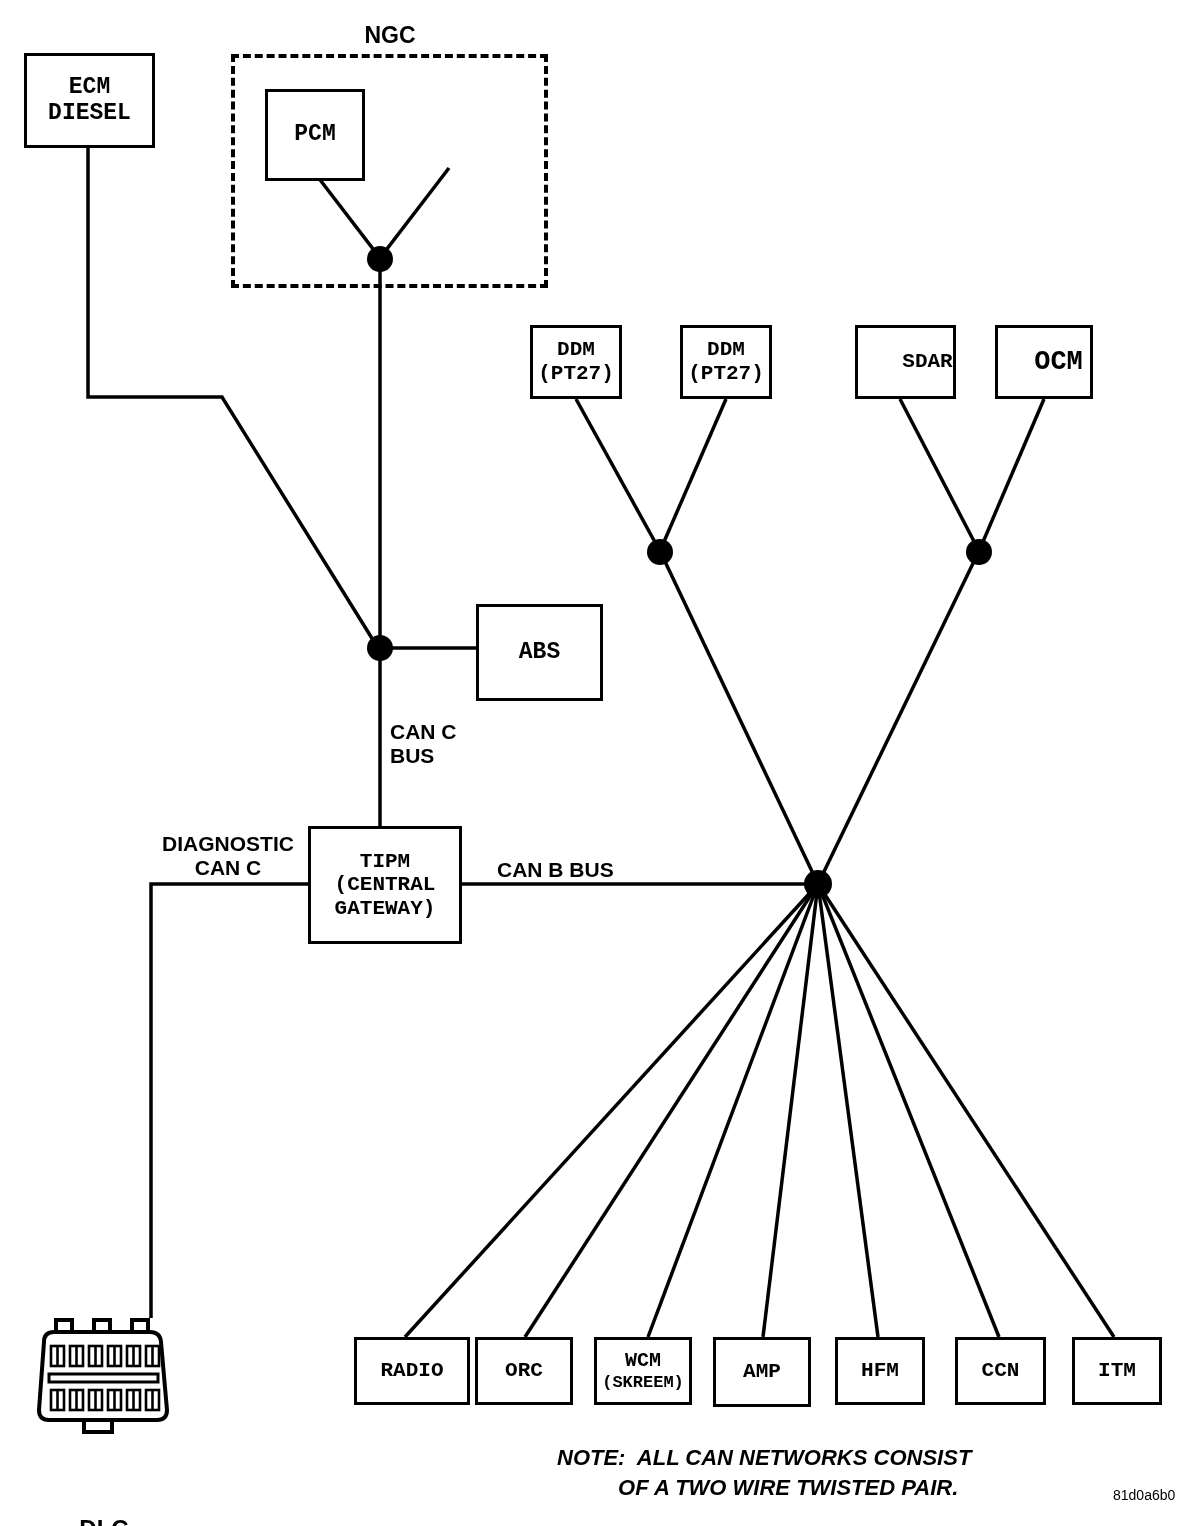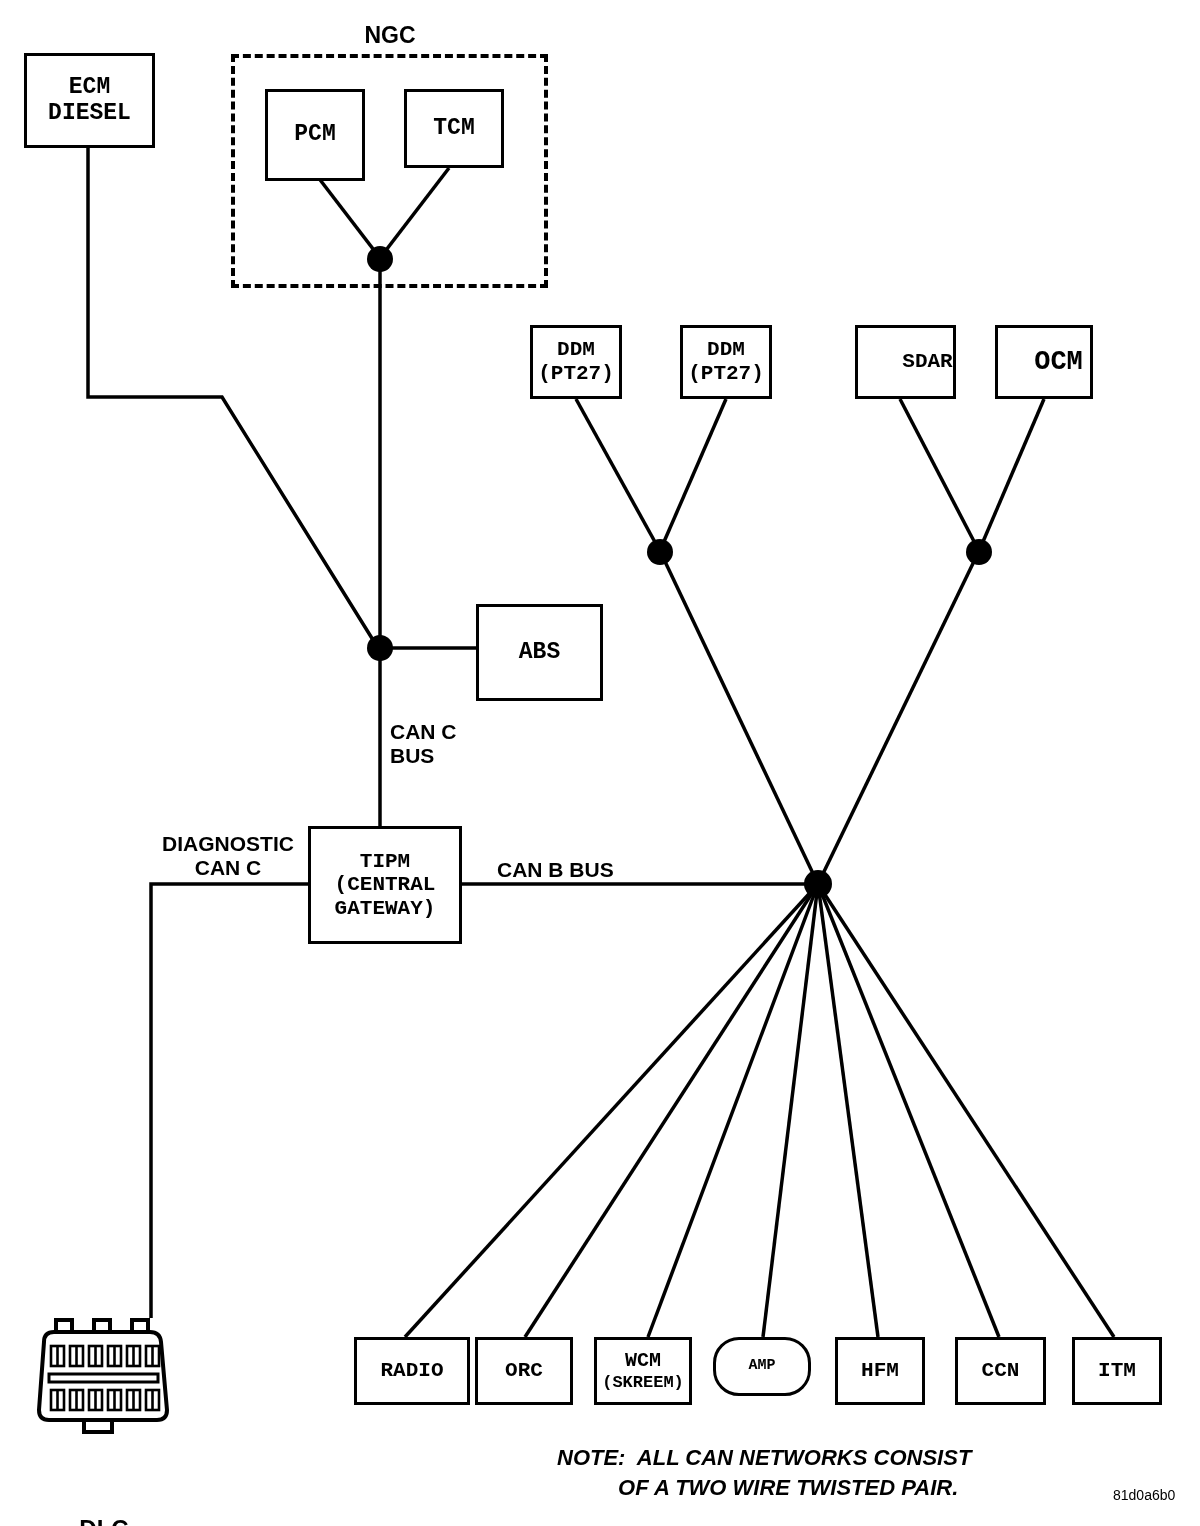--- a/index.html
+++ b/index.html
@@ -130,23 +130,20 @@
 
   <div class="node-box" style="left:24px; top:53px; width:131px; height:95px; font-size:23px;">
     <span class="node-label-main">ECM</span>
     <span class="node-label-sub">DIESEL</span>
   </div>
 
   <div class="node-box" style="left:265px; top:89px; width:100px; height:92px; font-size:23px;">
     <span class="node-label-main">PCM</span>
   </div>
 
-  <div class="node-box" style="left:404px; top:89px; width:100px; height:79px; font-size:23px;">
-    <span class="node-label-main">TCM</span>
-  </div>
 
   <div class="node-box" style="left:530px; top:325px; width:92px; height:74px; font-size:21px;">
     <span class="node-label-main">DDM</span>
     <span class="node-label-sub">(PT27)</span>
   </div>
 
   <div class="node-box" style="left:680px; top:325px; width:92px; height:74px; font-size:21px;">
     <span class="node-label-main">DDM</span>
     <span class="node-label-sub">(PT27)</span>
   </div>
@@ -175,21 +172,21 @@
 
   <div class="node-box" style="left:475px; top:1337px; width:98px; height:68px; font-size:21px;">
     <span class="node-label-main">ORC</span>
   </div>
 
   <div class="node-box" style="left:594px; top:1337px; width:98px; height:68px; font-size:20px;">
     <span class="node-label-main">WCM</span>
     <span class="node-label-sub" style="font-size:17px;">(SKREEM)</span>
   </div>
 
-  <div class="node-box" style="left:713px; top:1337px; width:98px; height:59px; font-size:15px;border-radius:26px;">
+  <div class="node-box" style="left:713px; top:1337px; width:98px; height:70px; font-size:21px;">
     <span class="node-label-main">AMP</span>
   </div>
 
   <div class="node-box" style="left:835px; top:1337px; width:90px; height:68px; font-size:21px;">
     <span class="node-label-main">HFM</span>
   </div>
 
   <div class="node-box" style="left:955px; top:1337px; width:91px; height:68px; font-size:21px;">
     <span class="node-label-main">CCN</span>
   </div>

